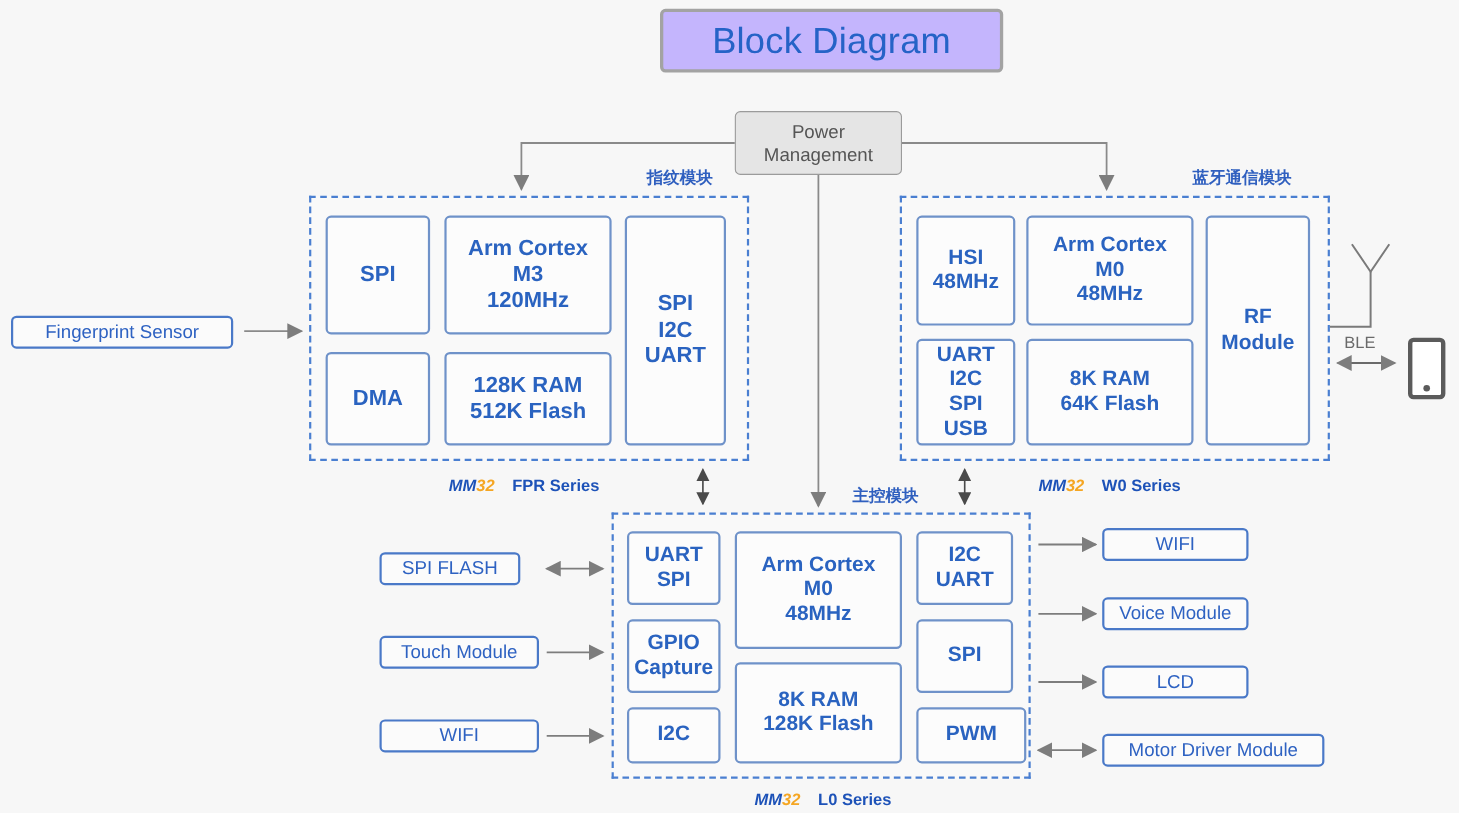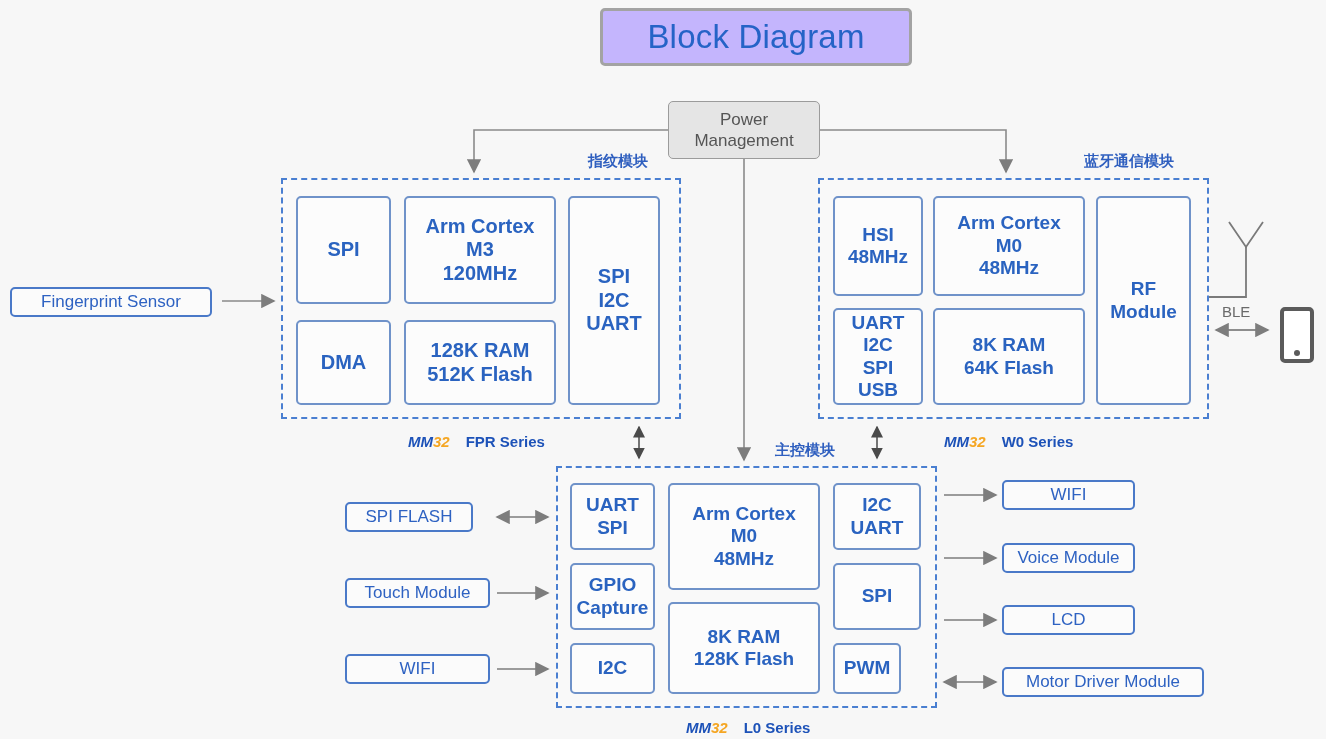--- a/index.html
+++ b/index.html
@@ -190,21 +190,21 @@
 
   <div class="abs bbox f19" style="left:668px;top:483px;width:152px;height:107px;white-space:pre-line;">Arm Cortex
 M0
 48MHz</div>
   <div class="abs bbox f19" style="left:668px;top:602px;width:152px;height:92px;white-space:pre-line;">8K RAM
 128K Flash</div>
 
   <div class="abs bbox f19" style="left:833px;top:483px;width:88px;height:67px;white-space:pre-line;">I2C
 UART</div>
   <div class="abs bbox f19" style="left:833px;top:563px;width:88px;height:67px;">SPI</div>
-  <div class="abs bbox f19" style="left:833px;top:643px;width:68px;height:51px;">PWM</div>
+  <div class="abs bbox f19" style="left:833px;top:643px;width:100px;height:51px;">PWM</div>
 
   <div class="abs ser" style="left:686px;top:719px;">
     <span class="mm">MM</span><span class="n32">32</span><span class="rest">L0 Series</span>
   </div>
 
   <div class="abs pbox" style="left:345px;top:502px;width:128px;height:30px;">SPI FLASH</div>
   <div class="abs pbox" style="left:345px;top:578px;width:145px;height:30px;">Touch Module</div>
   <div class="abs pbox" style="left:345px;top:654px;width:145px;height:30px;">WIFI</div>
 
   <div class="abs pbox" style="left:1002px;top:480px;width:133px;height:30px;">WIFI</div>

